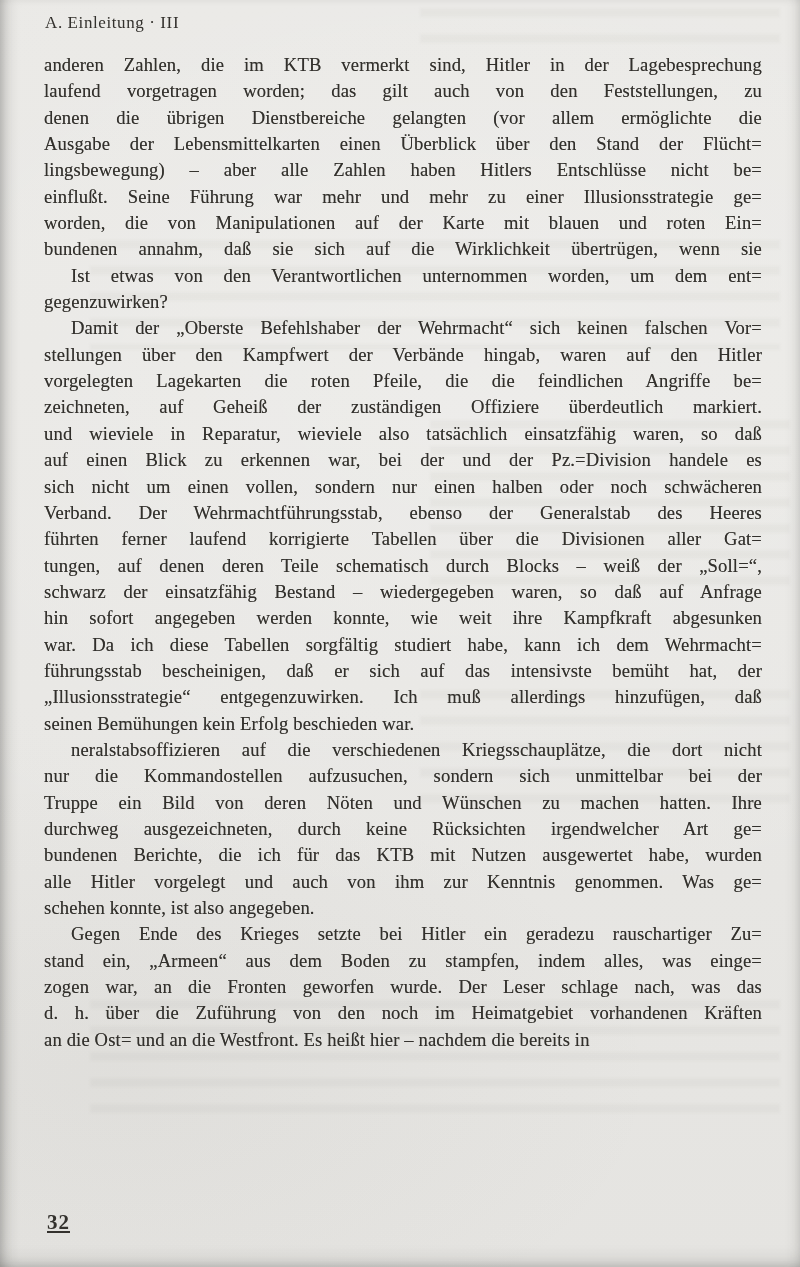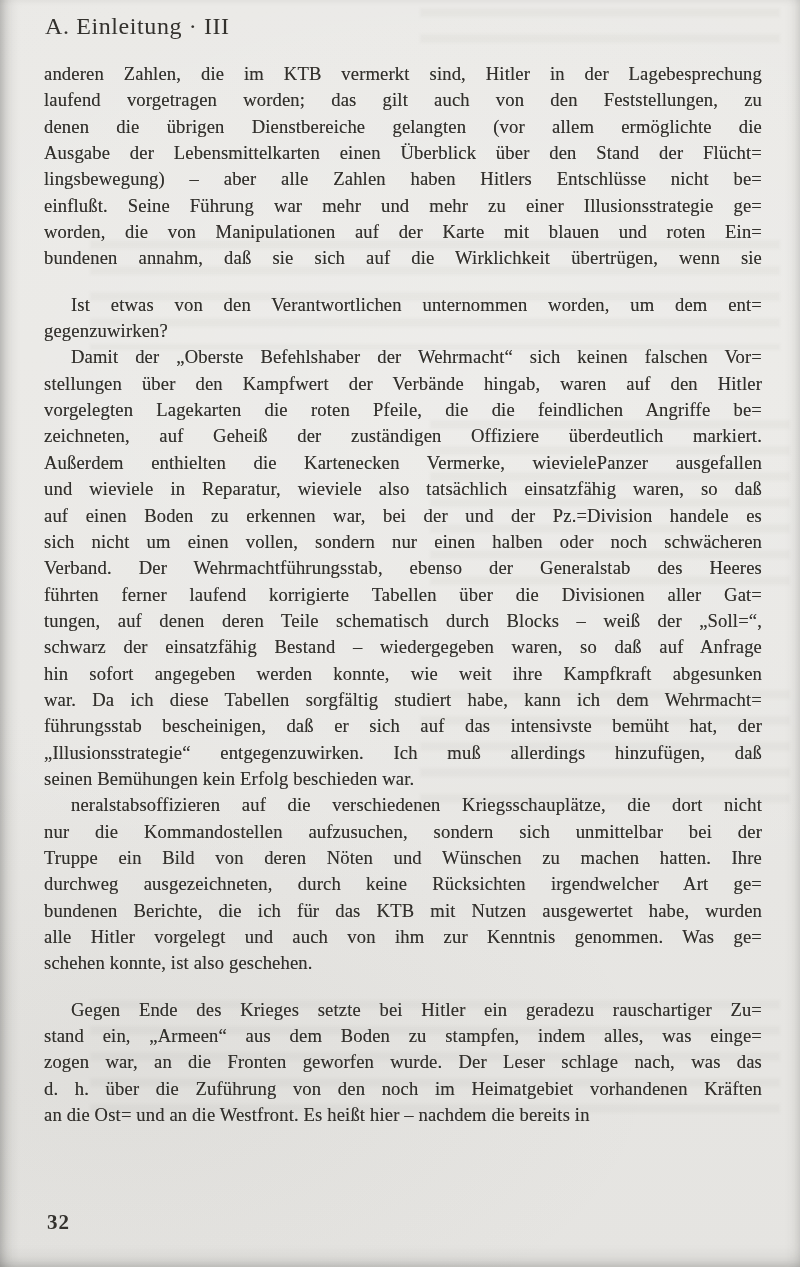--- a/index.html
+++ b/index.html
@@ -42,55 +42,56 @@
   .ghost.g1 { left: 420px; top: 8px;    width: 360px; height: 50px;  }
   .ghost.g2 { left: 90px;  top: 240px;  width: 690px; height: 110px; }
   .ghost.g3 { left: 430px; top: 420px;  width: 360px; height: 180px; }
   .ghost.g4 { left: 420px; top: 690px;  width: 370px; height: 130px; }
   .ghost.g5 { left: 90px;  top: 1000px; width: 690px; height: 130px; }
 
   .running-header {
     position: absolute;
     left: 45px;
     top: 13px;
-    font-size: 24px;
+    font-size: 17px;
     letter-spacing: 0.6px;
     color: #33312d;
   }
   .text-block {
     position: absolute;
     left: 44px;
-    top: 61px;
+    top: 52px;
     width: 718px;
     color: #32302c;
     font-size: 18.6px;
     line-height: 26.35px;
     letter-spacing: 0.15px;
     text-shadow: 0 0 0.5px rgba(55,53,48,0.55);
   }
   .para { margin: 0; }
-  .para.gap { margin-top: 20px; }
+  .para.gap { }
   .para.indent .line:first-child { text-indent: 27px; }
   .line {
     text-align: justify;
     text-align-last: justify;
     overflow: hidden;
     white-space: normal;
   }
   .line.last {
     text-align-last: left;
   }
   .page-number {
     position: absolute;
     left: 47px;
     top: 1210px;
     font-size: 21px;
     font-weight: bold;
     color: #33312d;
     letter-spacing: 1px;
+    text-decoration: underline;
   }
 </style>
 </head>
 <body>
 
 <div class="page">
   <div class="ghost g1"></div>
   <div class="ghost g2"></div>
   <div class="ghost g3"></div>
   <div class="ghost g4"></div>
@@ -111,42 +112,41 @@
       </div>
       <div class="para indent gap">
         <div class="line">Ist etwas von den Verantwortlichen unternommen worden, um dem ent=</div>
         <div class="line last">gegenzuwirken?</div>
       </div>
       <div class="para indent">
         <div class="line">Damit der „Oberste Befehlshaber der Wehrmacht“ sich keinen falschen Vor=</div>
         <div class="line">stellungen über den Kampfwert der Verbände hingab, waren auf den Hitler</div>
         <div class="line">vorgelegten Lagekarten die roten Pfeile, die die feindlichen Angriffe be=</div>
         <div class="line">zeichneten, auf Geheiß der zuständigen Offiziere überdeutlich markiert.</div>
-        <div class="line">Außerdem enthielten die Kartenecken Vermerke, wievielePanzer ausgefallen</div>
         <div class="line">und wieviele in Reparatur, wieviele also tatsächlich einsatzfähig waren, so daß</div>
-        <div class="line">auf einen Boden zu erkennen war, bei der und der Pz.=Division handele es</div>
+        <div class="line">auf einen Blick zu erkennen war, bei der und der Pz.=Division handele es</div>
         <div class="line">sich nicht um einen vollen, sondern nur einen halben oder noch schwächeren</div>
         <div class="line">Verband. Der Wehrmachtführungsstab, ebenso der Generalstab des Heeres</div>
         <div class="line">führten ferner laufend korrigierte Tabellen über die Divisionen aller Gat=</div>
         <div class="line">tungen, auf denen deren Teile schematisch durch Blocks – weiß der „Soll=“,</div>
         <div class="line">schwarz der einsatzfähig Bestand – wiedergegeben waren, so daß auf Anfrage</div>
         <div class="line">hin sofort angegeben werden konnte, wie weit ihre Kampfkraft abgesunken</div>
         <div class="line">war. Da ich diese Tabellen sorgfältig studiert habe, kann ich dem Wehrmacht=</div>
         <div class="line">führungsstab bescheinigen, daß er sich auf das intensivste bemüht hat, der</div>
         <div class="line">„Illusionsstrategie“ entgegenzuwirken. Ich muß allerdings hinzufügen, daß</div>
         <div class="line last">seinen Bemühungen kein Erfolg beschieden war.</div>
       </div>
       <div class="para indent">
         <div class="line">neralstabsoffizieren auf die verschiedenen Kriegsschauplätze, die dort nicht</div>
         <div class="line">nur die Kommandostellen aufzusuchen, sondern sich unmittelbar bei der</div>
         <div class="line">Truppe ein Bild von deren Nöten und Wünschen zu machen hatten. Ihre</div>
         <div class="line">durchweg ausgezeichneten, durch keine Rücksichten irgendwelcher Art ge=</div>
         <div class="line">bundenen Berichte, die ich für das KTB mit Nutzen ausgewertet habe, wurden</div>
         <div class="line">alle Hitler vorgelegt und auch von ihm zur Kenntnis genommen. Was ge=</div>
-        <div class="line last">schehen konnte, ist also geschehen.</div>
+        <div class="line last">schehen konnte, ist also angegeben.</div>
       </div>
       <div class="para indent gap">
         <div class="line">Gegen Ende des Krieges setzte bei Hitler ein geradezu rauschartiger Zu=</div>
         <div class="line">stand ein, „Armeen“ aus dem Boden zu stampfen, indem alles, was einge=</div>
         <div class="line">zogen war, an die Fronten geworfen wurde. Der Leser schlage nach, was das</div>
         <div class="line">d. h. über die Zuführung von den noch im Heimatgebiet vorhandenen Kräften</div>
         <div class="line last">an die Ost= und an die Westfront. Es heißt hier – nachdem die bereits in</div>
       </div>
     </main>
 

